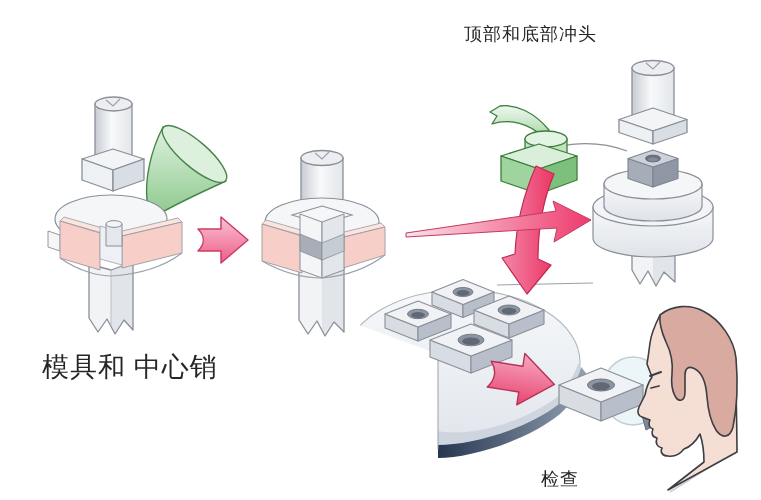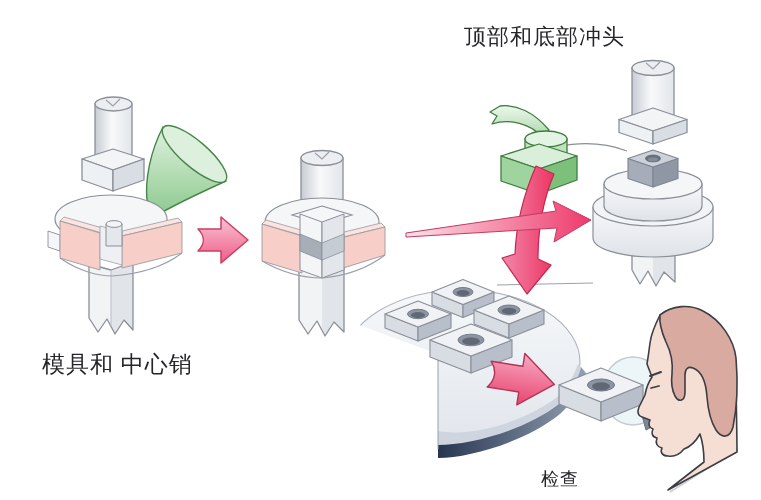--- a/index.html
+++ b/index.html
@@ -2,22 +2,22 @@
 <html><head>
 <meta charset="utf-8">
 <style>
   html,body{margin:0;padding:0;background:#ffffff;}
   #stage{position:relative;width:761px;height:500px;background:#ffffff;overflow:hidden;
          font-family:"Liberation Serif","DejaVu Serif",serif;}
   #stage svg{position:absolute;left:0;top:0;}
   .lbl{position:absolute;color:#26262a;white-space:nowrap;letter-spacing:1px;
        font-family:"Liberation Serif","DejaVu Serif",serif;}
   .lbl-force{left:248px;top:74px;font-size:22px;}
-  .lbl-punches{left:464px;top:22px;font-size:22px;}
-  .lbl-die{left:42px;top:349px;font-size:23px;}
+  .lbl-punches{left:464px;top:22px;font-size:18px;}
+  .lbl-die{left:42px;top:349px;font-size:27px;}
   .lbl-inspect{left:541px;top:467px;font-size:18px;}
 </style>
 </head>
 <body>
 
 <div id="stage">
 <svg width="761" height="500" viewBox="0 0 761 500">
   <defs>
     <linearGradient id="cylGrad" x1="0" y1="0" x2="1" y2="0">
       <stop offset="0" stop-color="#c7ccd3"></stop>

